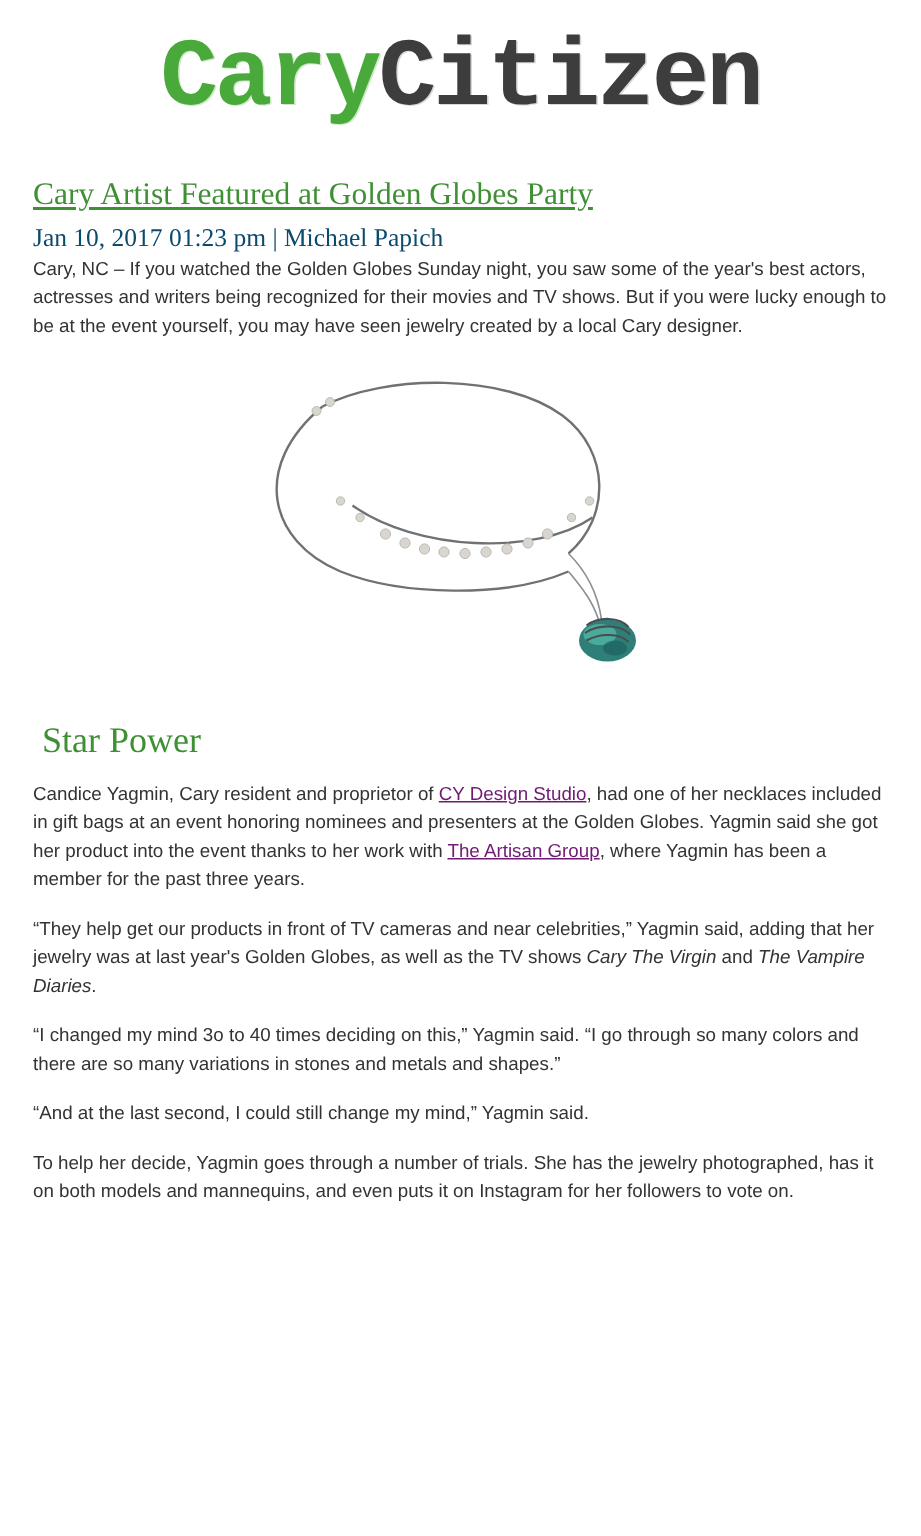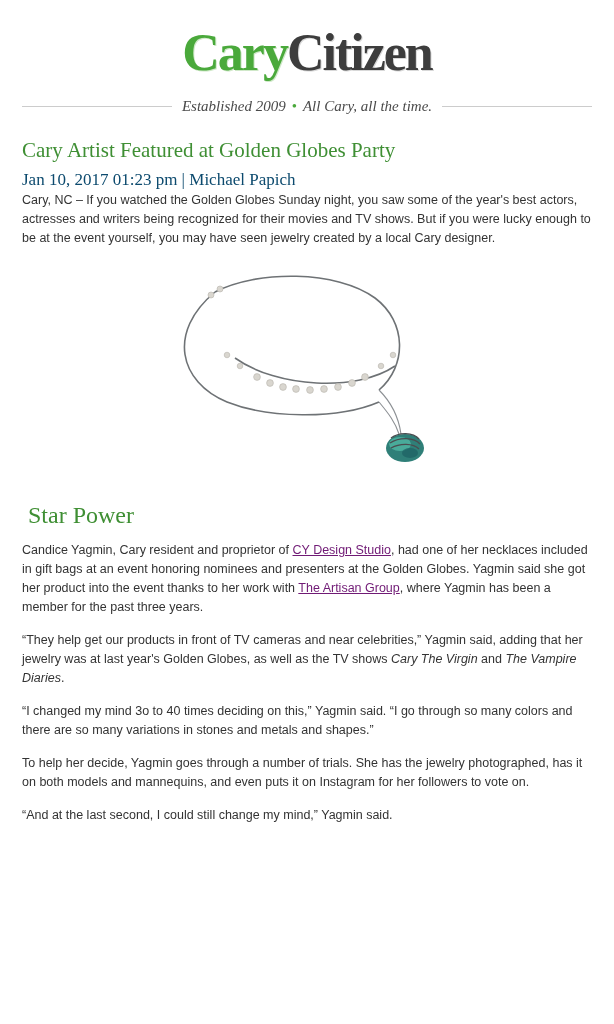--- a/index.html
+++ b/index.html
@@ -21,22 +21,22 @@
     box-sizing: border-box;
     padding: 0 16px;
   }
 
   
   .masthead {
     padding-top: 12px;
     text-align: center;
   }
   .logo {
-    font-family: Liberation Serif, serif;
-    font-size: 52px;
+    font-family: Liberation Mono, monospace;
+    font-size: 64px;
     line-height: 82px;
     font-weight: bold;
     letter-spacing: -2px;
     white-space: nowrap;
   }
   .logo .cary {
     color: #4aa93b;
     text-shadow: 1px 1px 0 #cfe8c8;
   }
   .logo .citizen {
@@ -78,20 +78,21 @@
     margin-top: 22px;
     padding: 0 6px;
   }
   .article-title {
     font-family: "Liberation Serif", serif;
     font-size: 21px;
     font-weight: normal;
     color: #3f8f34;
     margin: 0 0 6px 0;
     line-height: 26px;
+    text-decoration: underline;
   }
   .article-meta {
     font-family: "Liberation Serif", serif;
     font-size: 17px;
     color: #0c4a6e;
     margin: 0;
     line-height: 22px;
   }
 
   
@@ -134,27 +135,20 @@
   }
 </style>
 </head>
 <body>
 
 <div class="page">
 
   <div class="masthead">
     <div class="logo">
       <span class="cary">Cary</span><span class="citizen">Citizen</span>
-    </div>
-    <div class="tagline-row">
-      <span class="rule"></span>
-      <span class="tagline">
-        <span class="est">Established 2009</span><span class="dot">•</span><span class="slogan">All Cary, all the time.</span>
-      </span>
-      <span class="rule"></span>
     </div>
   </div>
 
   <div class="article">
     <h1 class="article-title">Cary Artist Featured at Golden Globes Party</h1>
     <p class="article-meta">Jan 10, 2017 01:23 pm | Michael Papich</p>
   </div>
 
   <div class="body-copy">
 
@@ -208,18 +202,18 @@
       <span>Candice Yagmin, Cary resident and proprietor of </span><a class="inline-link" href="#">CY Design Studio</a><span>, had one of her necklaces included in gift bags at an event honoring nominees and presenters at the Golden Globes. Yagmin said she got her product into the event thanks to her work with </span><a class="inline-link" href="#">The Artisan Group</a><span>, where Yagmin has been a member for the past three years.</span>
     </p>
 
     <p>
       <span>“They help get our products in front of TV cameras and near celebrities,” Yagmin said, adding that her jewelry was at last year's Golden Globes, as well as the TV shows </span><em>Cary The Virgin</em><span> and </span><em>The Vampire Diaries</em><span>.</span>
     </p>
 
 
     <p>“I changed my mind 3o to 40 times deciding on this,” Yagmin said. “I go through so many colors and there are so many variations in stones and metals and shapes.”</p>
 
+    <p>“And at the last second, I could still change my mind,” Yagmin said.</p>
+
     <p>To help her decide, Yagmin goes through a number of trials. She has the jewelry photographed, has it on both models and mannequins, and even puts it on Instagram for her followers to vote on.</p>
-
-    <p>“And at the last second, I could still change my mind,” Yagmin said.</p>
 
   </div>
 </div>
 
 </body></html>

